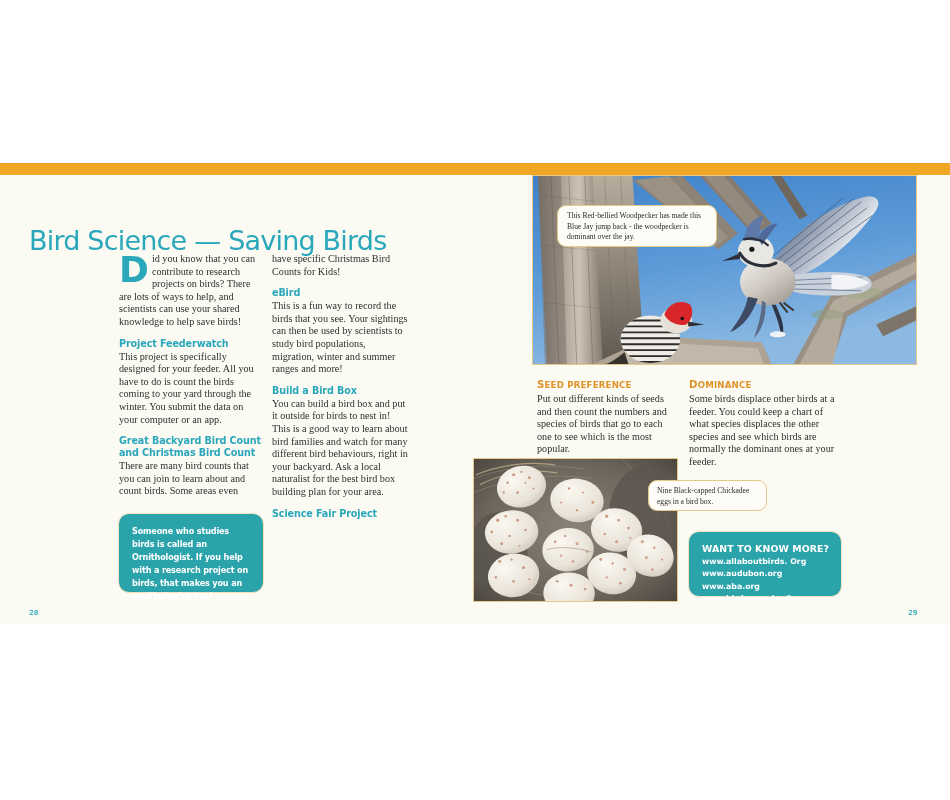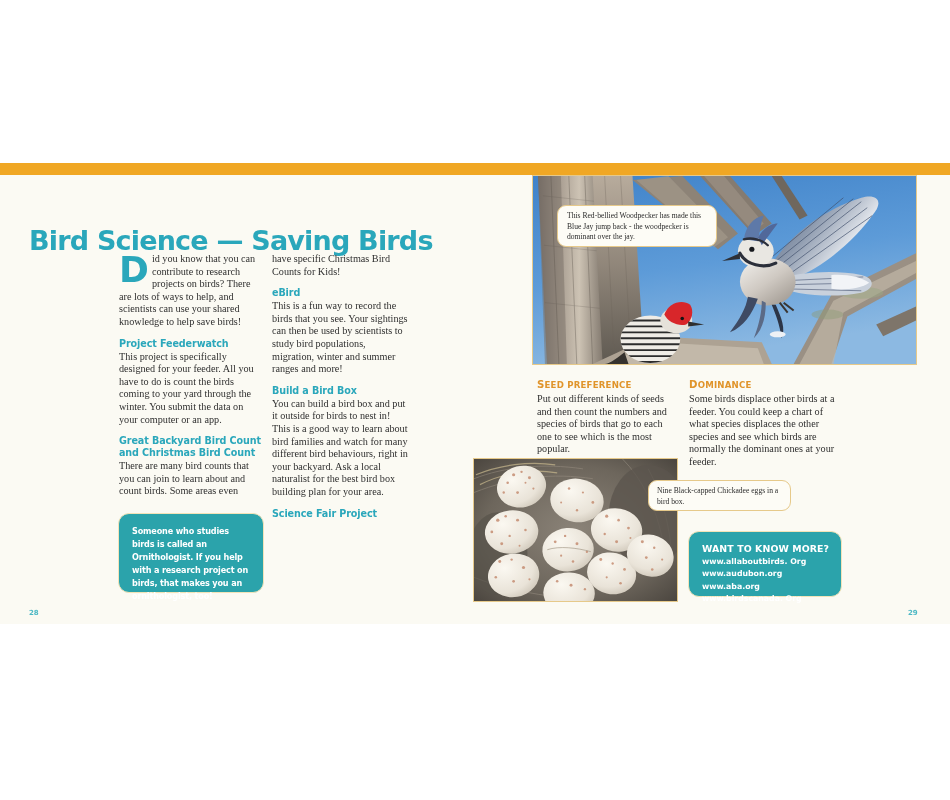--- a/index.html
+++ b/index.html
@@ -35,21 +35,21 @@
     width: 950px;
     height: 12px;
     background: #f0a724;
   }
   .page-title {
     position: absolute;
     left: 29px;
     top: 207px;
     width: 420px;
     font-family: "DejaVu Sans", sans-serif;
-    font-weight: bold;
+    font-weight: normal;
     font-size: 27px;
     letter-spacing: -0.8px;
     color: #2aa7bb;
     white-space: nowrap;
   }
   
   .col {
     position: absolute;
     font-family: "Liberation Serif", serif;
     font-size: 10.2px;
@@ -161,21 +161,21 @@
     box-sizing: border-box;
   }
   #caption-birds {
     left: 549px; top: 205px;
     width: 160px; height: 42px;
     padding: 5px 7px 0 9px;
     margin-left: 8px;
   }
   #caption-eggs {
     left: 648px; top: 480px;
-    width: 143px; height: 31px;
+    width: 119px; height: 31px;
     padding: 5px 6px 0 8px;
   }
 
   
   .folio {
     position: absolute;
     font-family: "DejaVu Sans", sans-serif;
     font-weight: bold;
     font-size: 7px;
     color: #4cb8c4;

